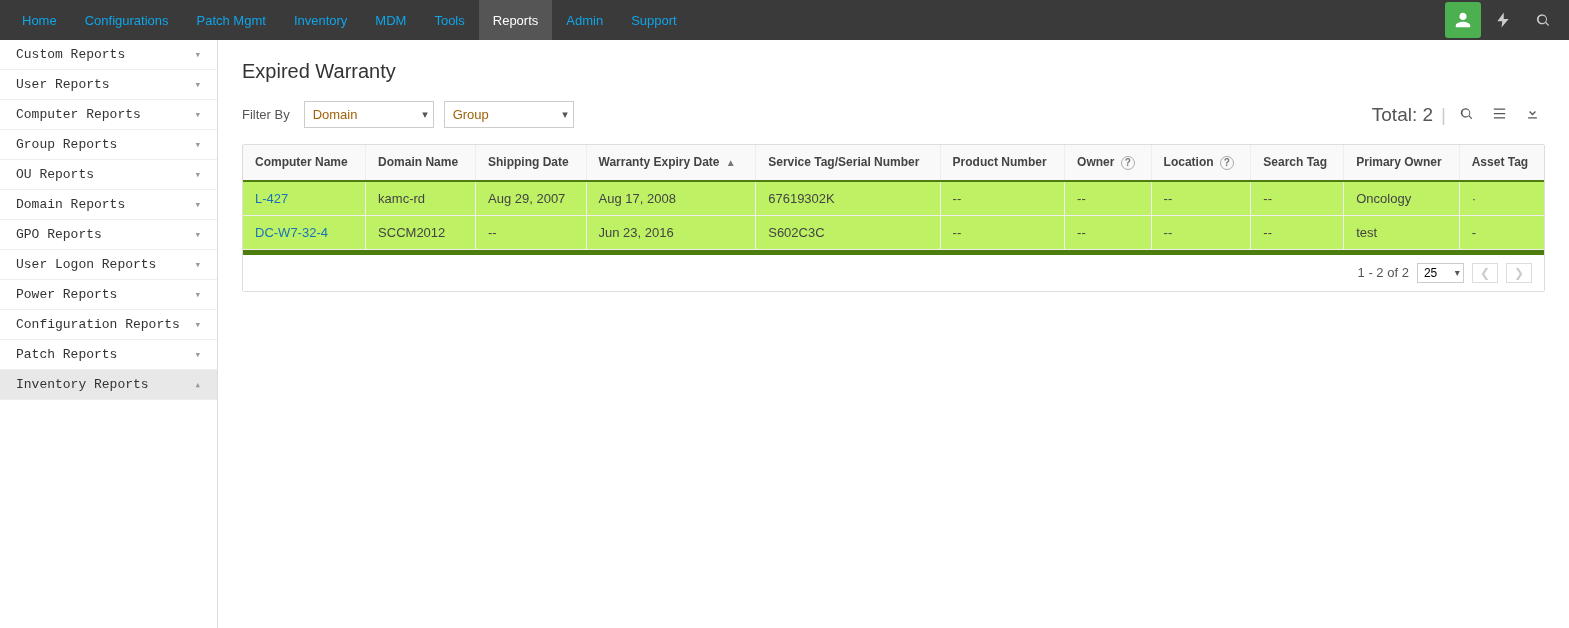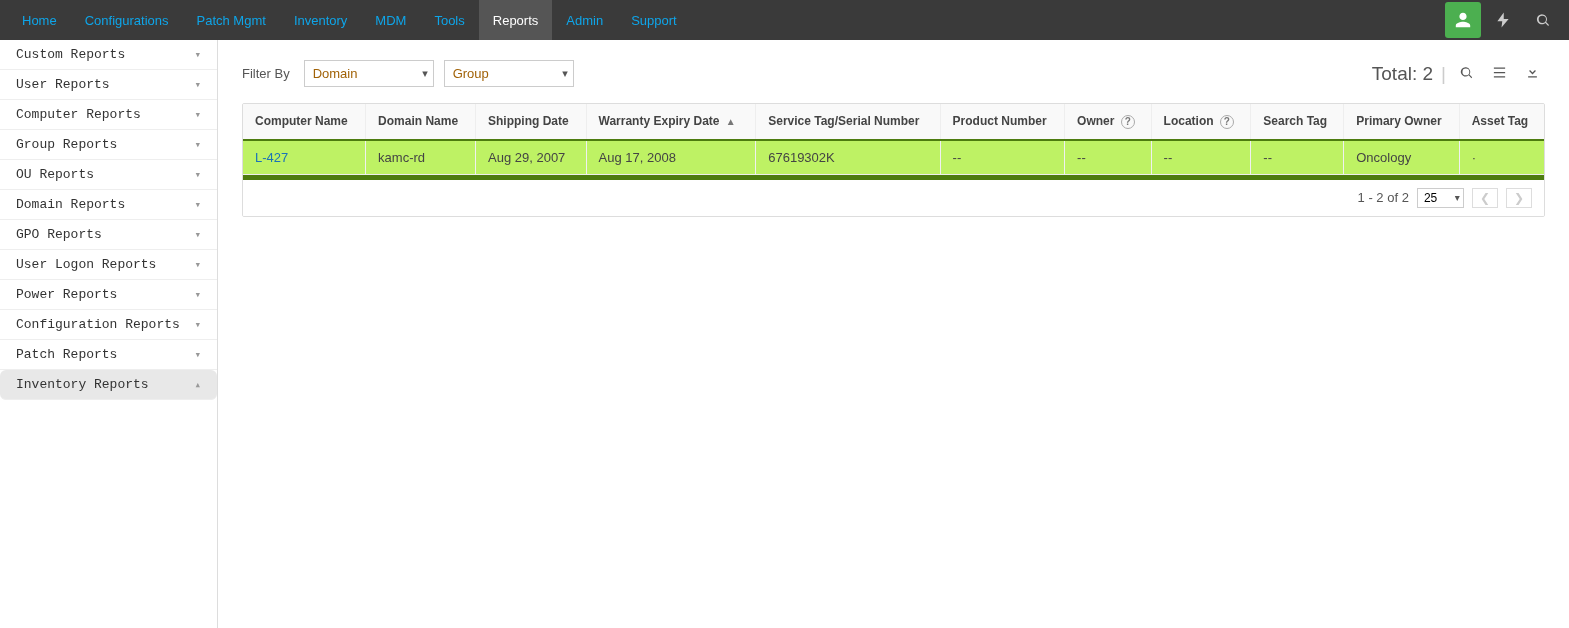--- a/index.html
+++ b/index.html
@@ -59,21 +59,21 @@
       align-items: center;
       justify-content: space-between;
       padding: 7px 16px;
       border-bottom: 1px solid #eee;
       cursor: pointer;
       font-size: 13px;
       color: #333;
       background: #fff;
       font-family: Liberation Mono, monospace;
     }
-    .sidebar-item.active { background: #e8e8e8; border-radius: 6px; }
+    .sidebar-item.active { background: #e8e8e8; }
     .sidebar-item .chevron { color: #999; font-size: 11px; }
 
     
     .main {
       flex: 1;
       padding: 20px 24px;
       overflow: auto;
       background: #fff;
     }
     .page-title {
@@ -308,20 +308,21 @@
       <span class="chevron">▾</span>
     </div>
     <div class="sidebar-item active">
       <span>Inventory Reports</span>
       <span class="chevron">▴</span>
     </div>
   </aside>
 
   <main class="main">
 
+    <h1 class="page-title">Expired Warranty</h1>
 
     <div style="display:flex; align-items:center; margin-bottom:16px; gap:10px;">
       <span class="filter-label">Filter By</span>
       <div class="select-wrapper">
         <select>
           <option>Domain</option>
           <option>All Domains</option>
         </select>
       </div>
       <div class="select-wrapper">
@@ -378,20 +379,33 @@
               <td>Aug 29, 2007</td>
               <td>Aug 17, 2008</td>
               <td>67619302K</td>
               <td>--</td>
               <td>--</td>
               <td>--</td>
               <td>--</td>
               <td>Oncology</td>
               <td>·</td>
             </tr>
+            <tr>
+              <td><a href="#">DC-W7-32-4</a></td>
+              <td>SCCM2012</td>
+              <td>--</td>
+              <td>Jun 23, 2016</td>
+              <td>S602C3C</td>
+              <td>--</td>
+              <td>--</td>
+              <td>--</td>
+              <td>--</td>
+              <td>test</td>
+              <td>-</td>
+            </tr>
           </tbody>
       </table>
 
       <div class="pagination-bar">
         <span id="pagination-range">1 - 2 of 2</span>
         <div class="per-page-select">
           <select id="per-page-select"><option value="10">10</option><option value="25" selected="">25</option><option value="50">50</option><option value="100">100</option></select>
         </div>
         <button class="pagination-nav-btn" disabled="">❮</button>
         <button class="pagination-nav-btn" disabled="">❯</button>

